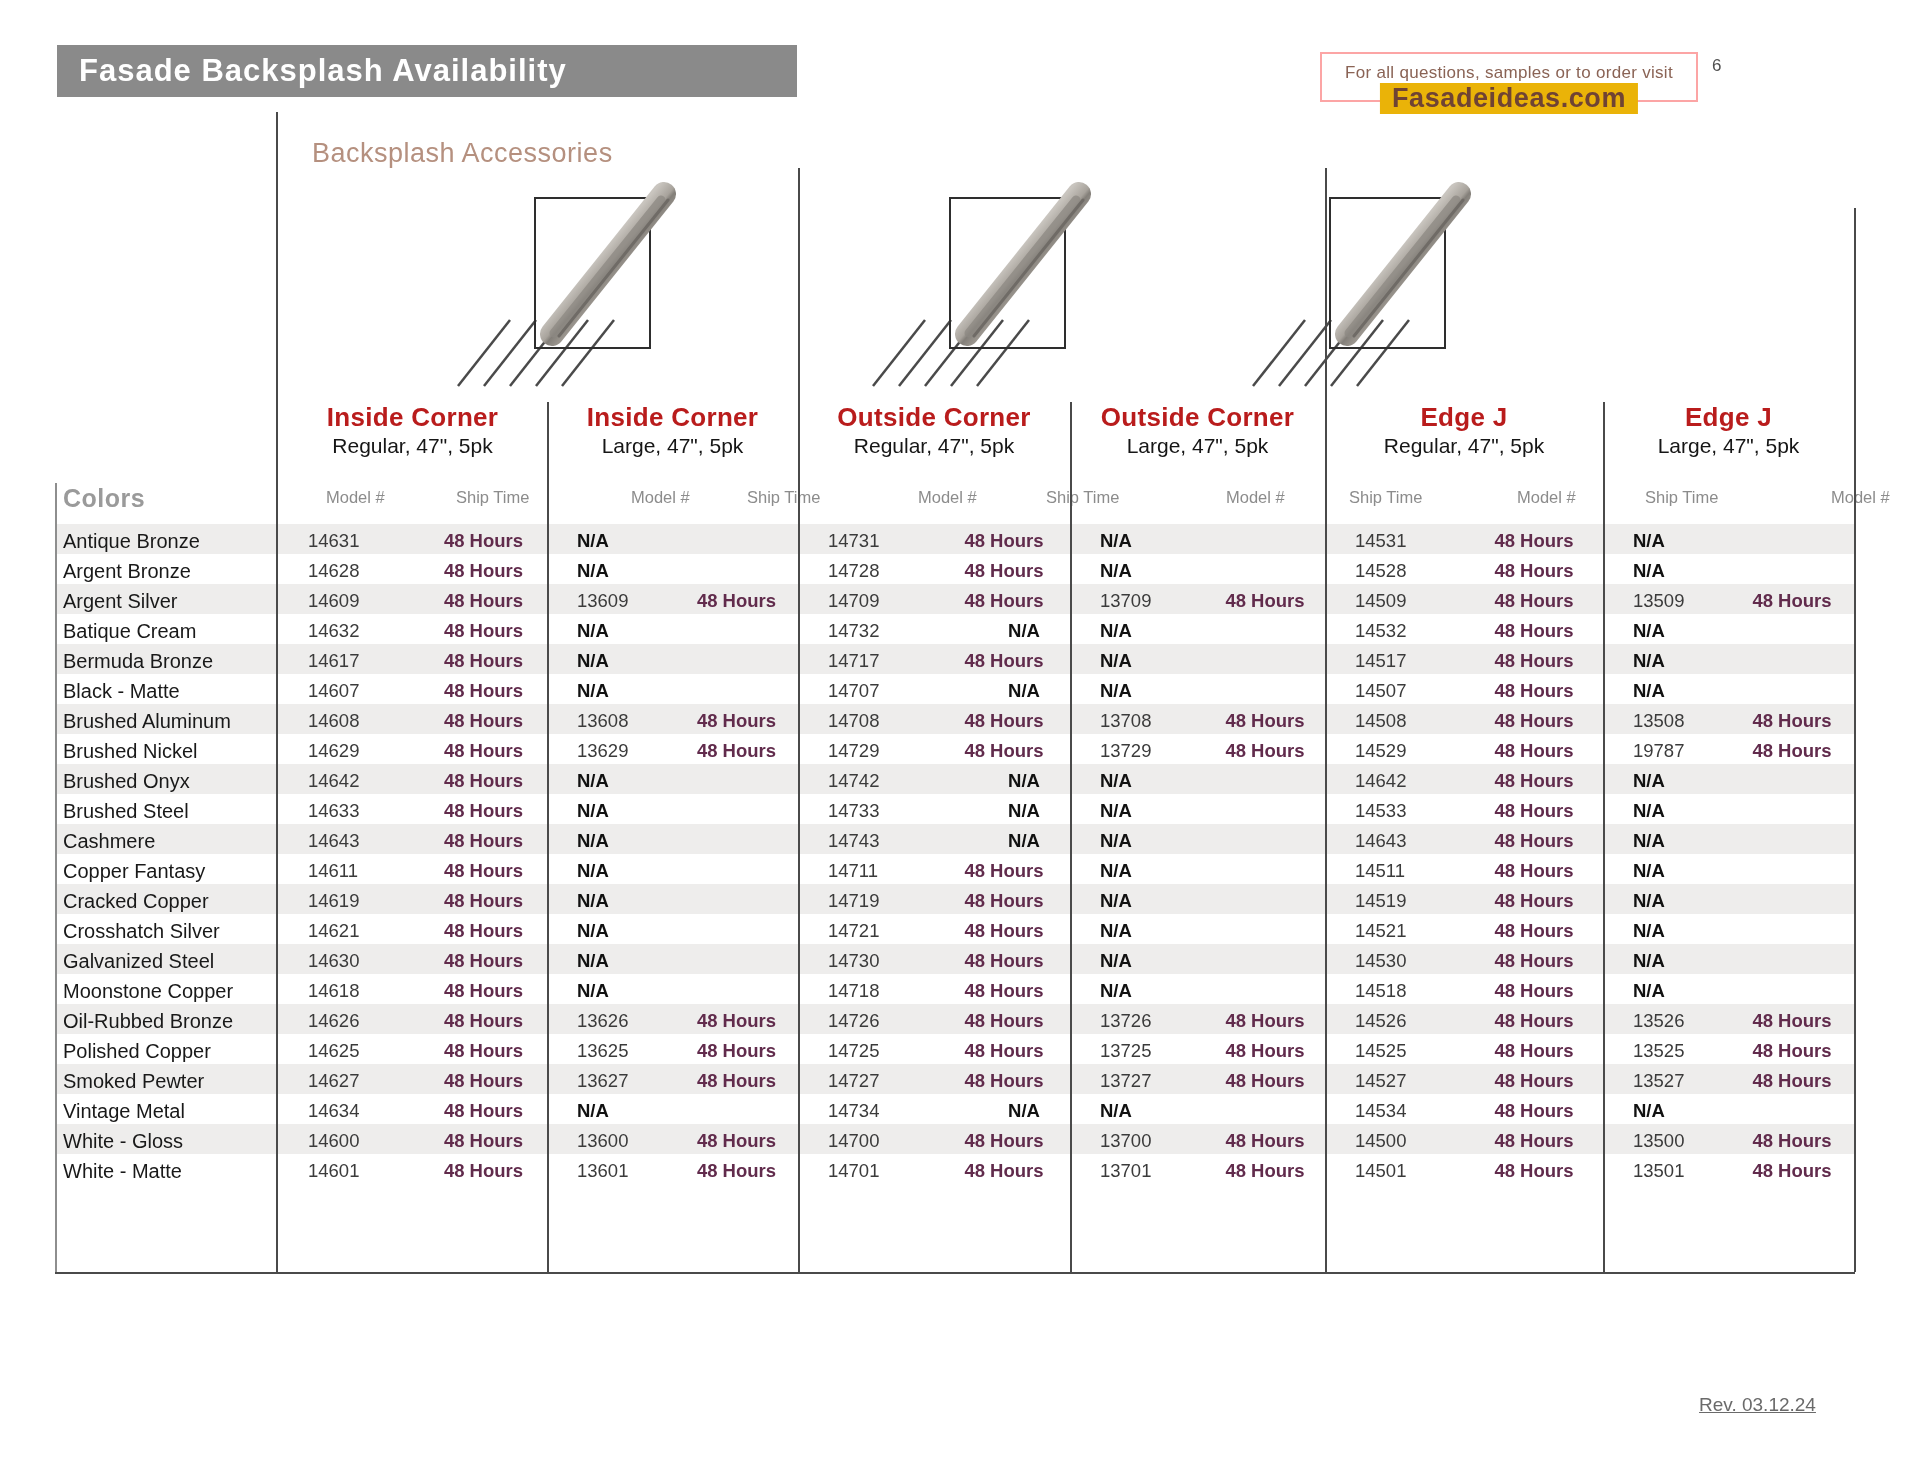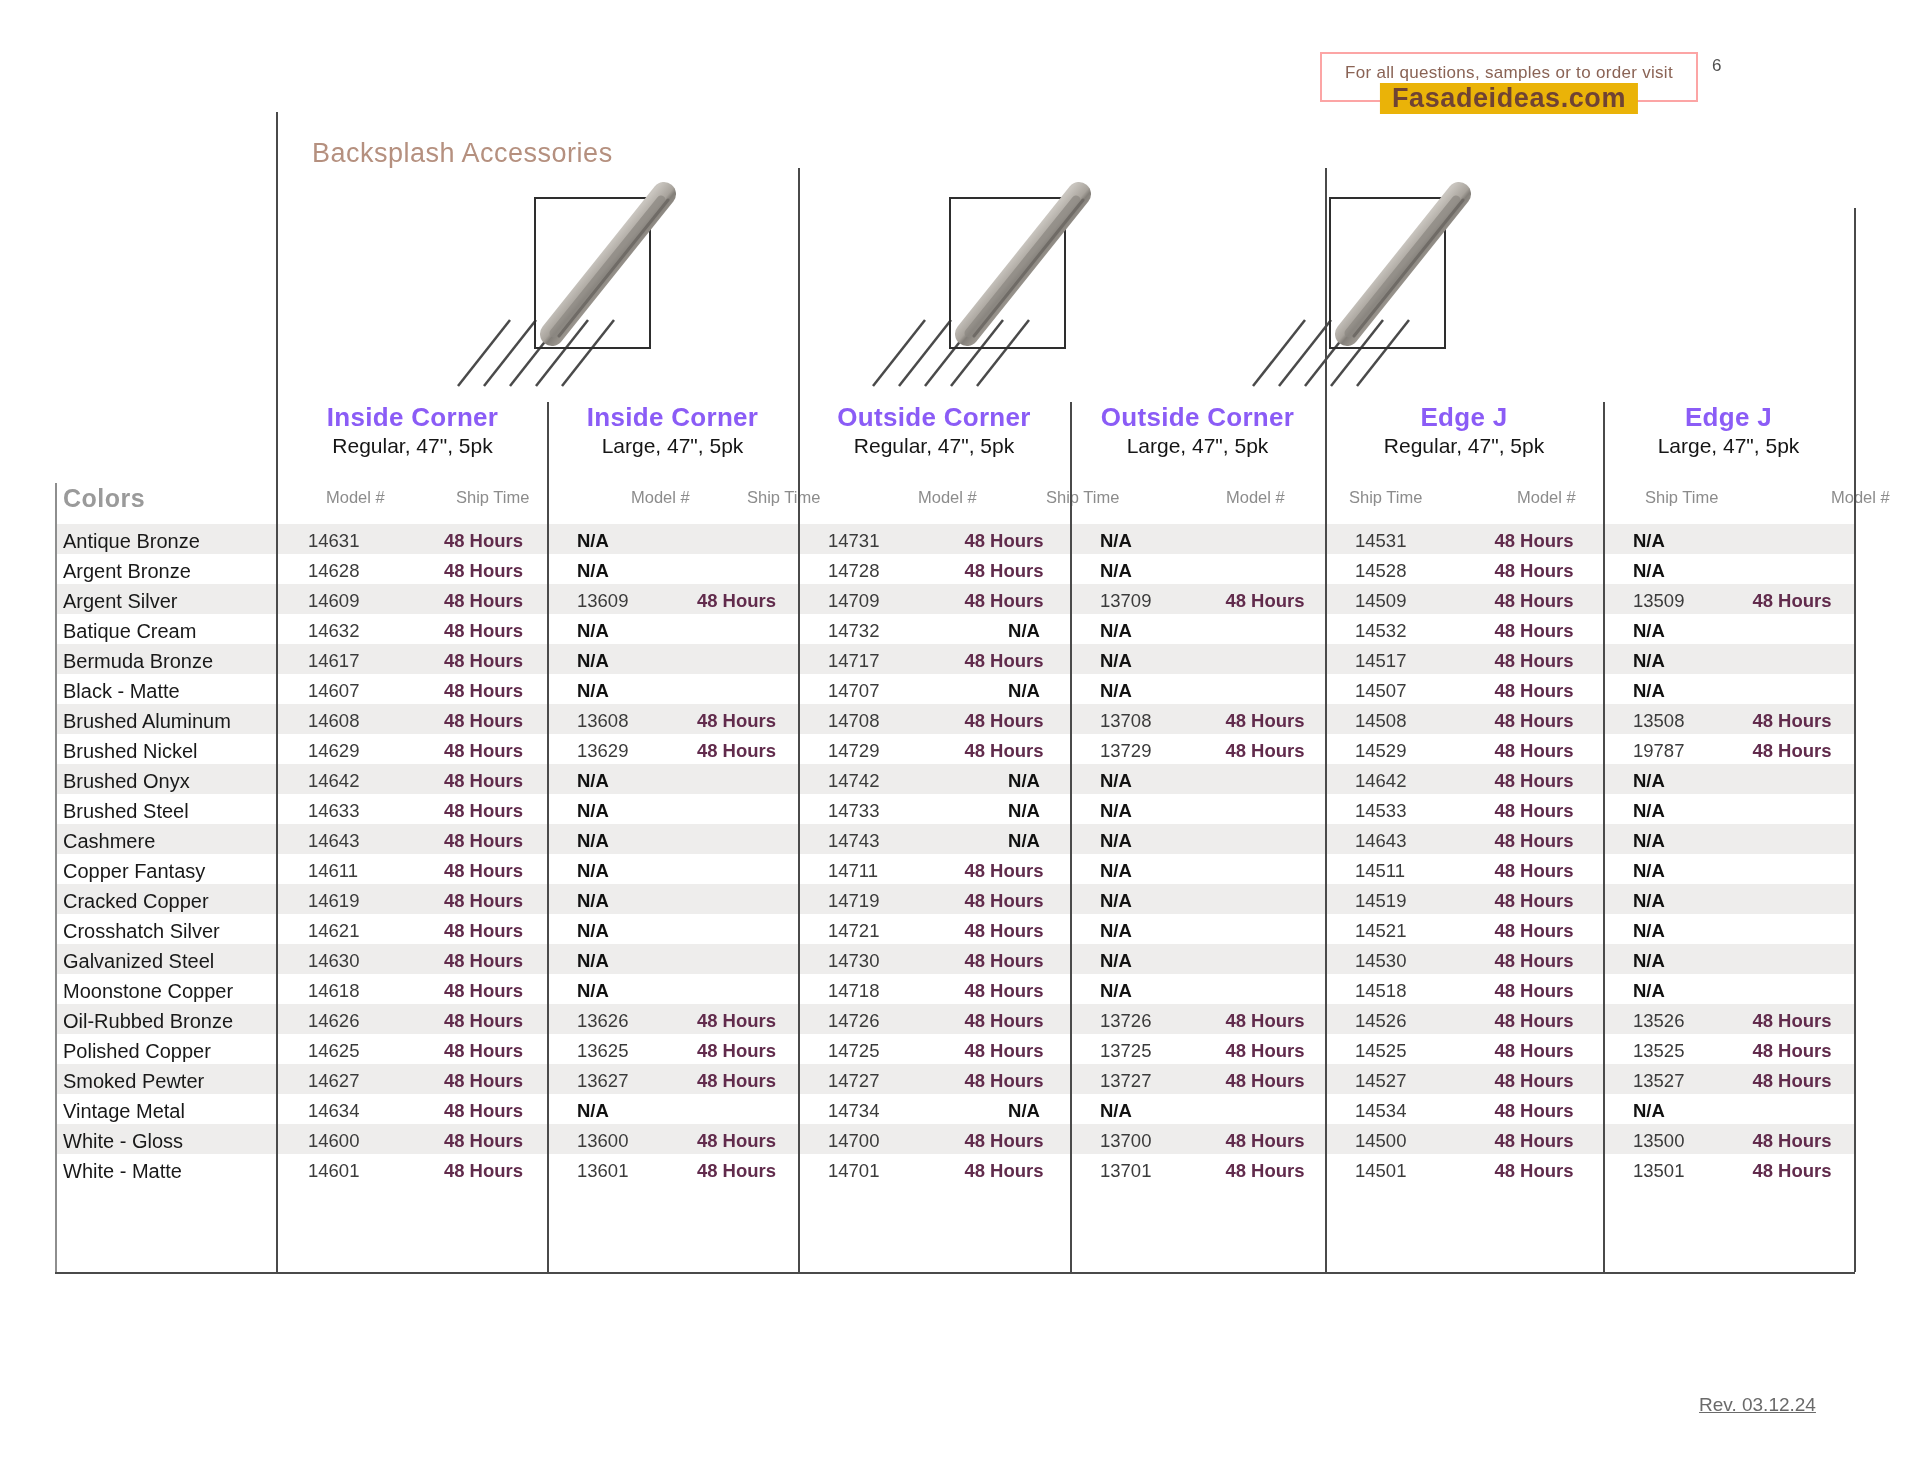--- a/index.html
+++ b/index.html
@@ -18,21 +18,21 @@
     padding:0 12px;font-size:27px;font-weight:bold;color:#6f4334;letter-spacing:.6px;white-space:nowrap;}
   
   .section-title{position:absolute;left:312px;top:138px;font-size:27px;font-weight:normal;color:#b5907f;letter-spacing:.5px;}
   .colors-label{position:absolute;left:63px;top:484px;font-size:25px;font-weight:bold;color:#9a9a9a;letter-spacing:.5px;}
   .revision{position:absolute;left:1660px;top:1394px;width:195px;text-align:center;font-size:19px;color:#6a6a6a;text-decoration:underline;}
   
   .grid13{display:grid;grid-template-columns:223px 142px 127px 128px 123px 140px 132px 135px 120px 140px 138px 127px 124px;}
   
   .thead{position:absolute;left:55px;top:402px;width:1799px;}
   .group-head{grid-column:span 2;text-align:center;}
-  .g-title{font-size:26px;font-weight:bold;color:#8b5cf6;line-height:30px;letter-spacing:.3px;}
+  .g-title{font-size:26px;font-weight:bold;color:#b91c1c;line-height:30px;letter-spacing:.3px;}
   .g-sub{font-size:21px;color:#161616;line-height:28px;}
   .label-row{margin-top:26px;gap:18px;}
   .lbl{font-size:16.5px;color:#8c8c8c;line-height:22px;}
   .lbl.model{padding-left:30px;}
   .lbl.ship{text-align:left;}
   
   .tbody{position:absolute;left:55px;top:524px;width:1799px;}
   .trow{height:30px;line-height:34px;}
   .trow.shaded{background:#eeedec;}
   .cell{overflow:hidden;white-space:nowrap;}
@@ -47,20 +47,23 @@
   .vline.light{background:#8e8e8e;width:1.5px;}
   .hline{position:absolute;height:2px;background:#4a4a4a;}
   
   .prod-img{position:absolute;width:240px;height:235px;}
 </style>
 </head>
 <body>
 
 <div class="page">
 
+  <div class="banner">
+    <div class="t">Fasade Backsplash Availability</div>
+  </div>
   <div class="page-num">6</div>
 
   <div class="info-box">
     <span class="info-line1">For all questions, samples or to order visit</span>
     <span class="info-line2">Fasadeideas.com</span>
   </div>
 
   <div class="section-title">Backsplash Accessories</div>
   <div class="colors-label">Colors</div>
 

